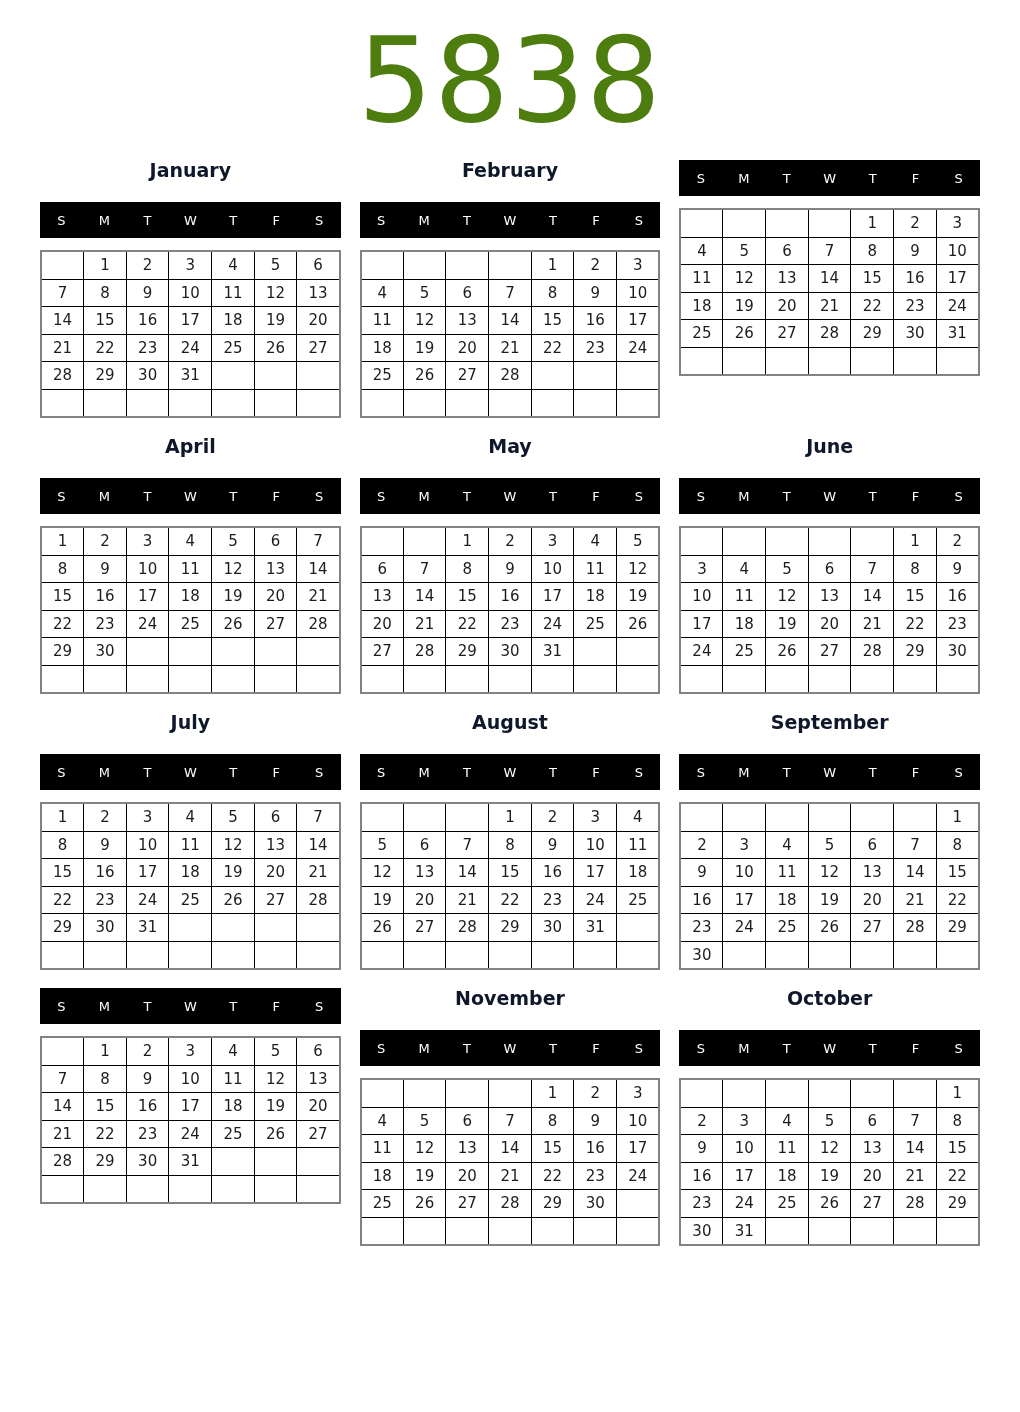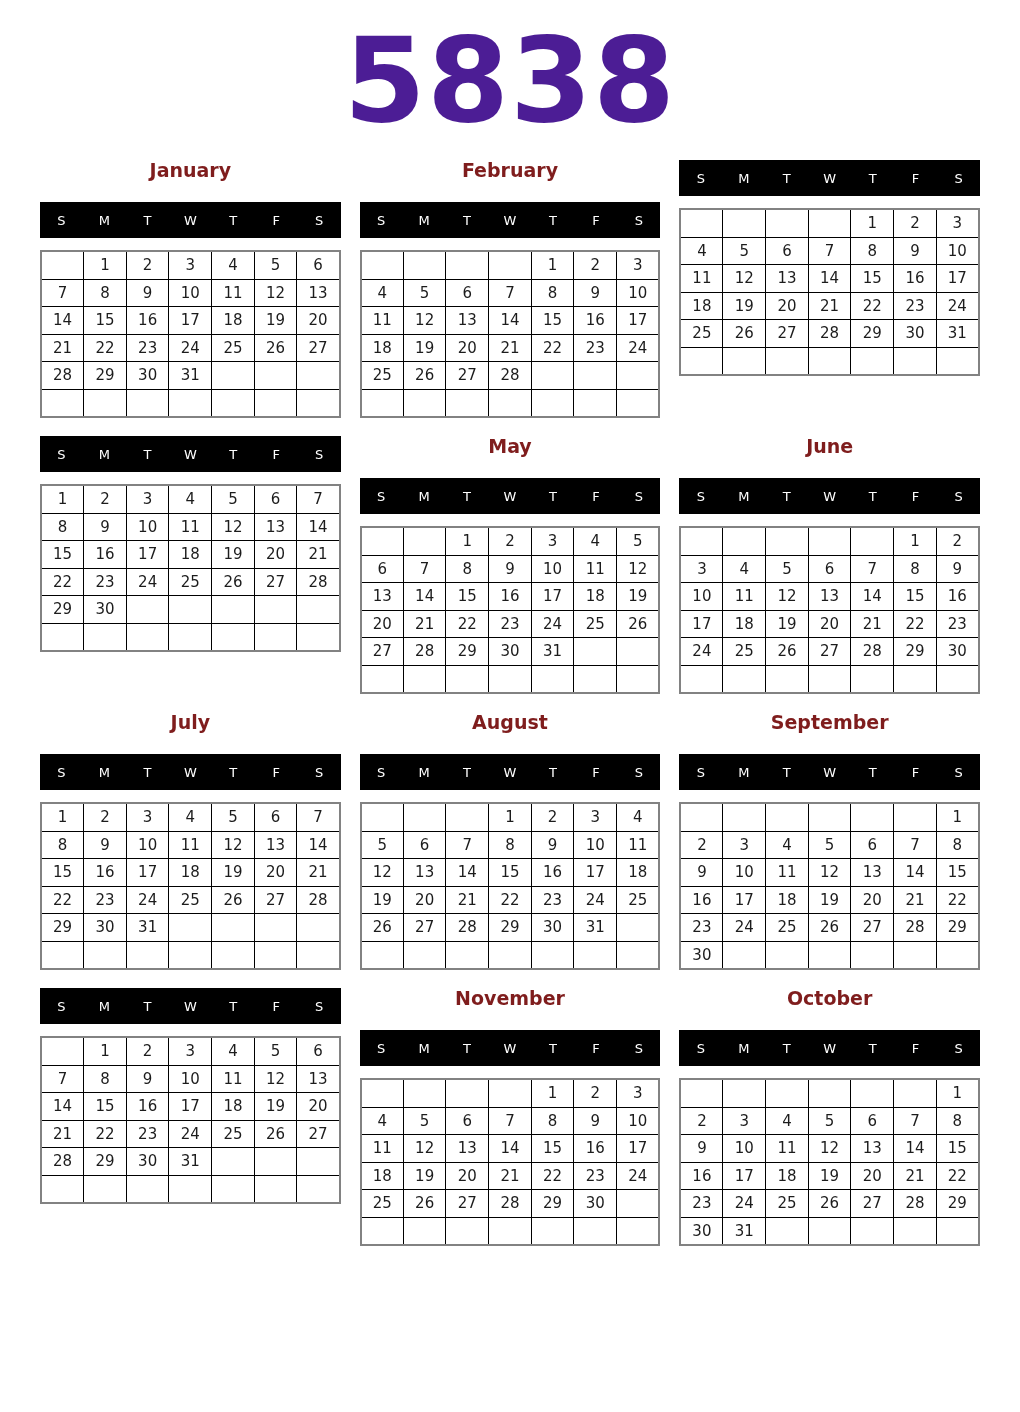--- a/index.html
+++ b/index.html
@@ -13,43 +13,43 @@
     font-family: "DejaVu Sans", sans-serif;
     color: #000000;
     overflow: hidden;
   }
   .year-title {
     height: 160px;
     display: flex;
     align-items: center;
     justify-content: center;
     font-size: 118px;
-    font-weight: bold;
+    font-weight: normal;
     letter-spacing: 1px;
-    color: #4c1d95;
+    color: #4d7c0f;
   }
   .months-grid {
     display: grid;
     grid-template-columns: repeat(3, 1fr);
     column-gap: 19px;
     row-gap: 18px;
     padding: 0 40px;
   }
   .month {
     display: block;
   }
   .month-name {
     height: 42px;
     display: flex;
     justify-content: center;
     align-items: flex-start;
     font-size: 19px;
     font-weight: bold;
     line-height: 21px;
-    color: #7f1d1d;
+    color: #0f172a;
   }
   .dow-bar {
     height: 36px;
     background: #000000;
     display: grid;
     grid-template-columns: repeat(7, 1fr);
     align-items: center;
     margin-bottom: 12px;
   }
   .dow-cell {
@@ -284,20 +284,21 @@
               <td></td>
               <td></td>
               <td></td>
               <td></td>
               <td></td>
             </tr>
           </tbody>
     </table>
   </div>
       <div class="month">
+    <div class="month-name">April</div>
     <div class="dow-bar">
           <span class="dow-cell">S</span>
           <span class="dow-cell">M</span>
           <span class="dow-cell">T</span>
           <span class="dow-cell">W</span>
           <span class="dow-cell">T</span>
           <span class="dow-cell">F</span>
           <span class="dow-cell">S</span>
         </div>
     <table class="month-table">

